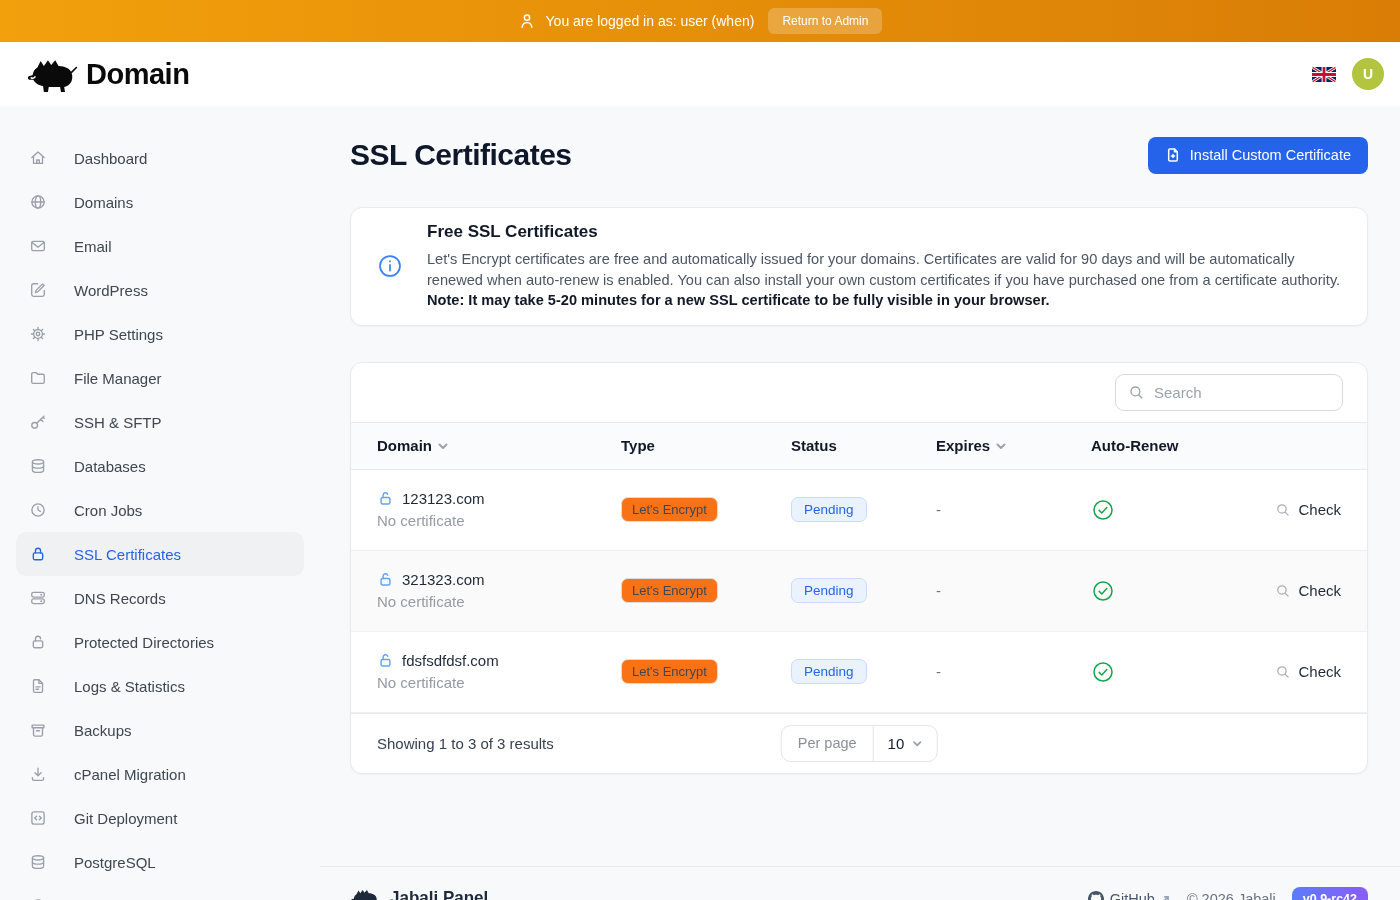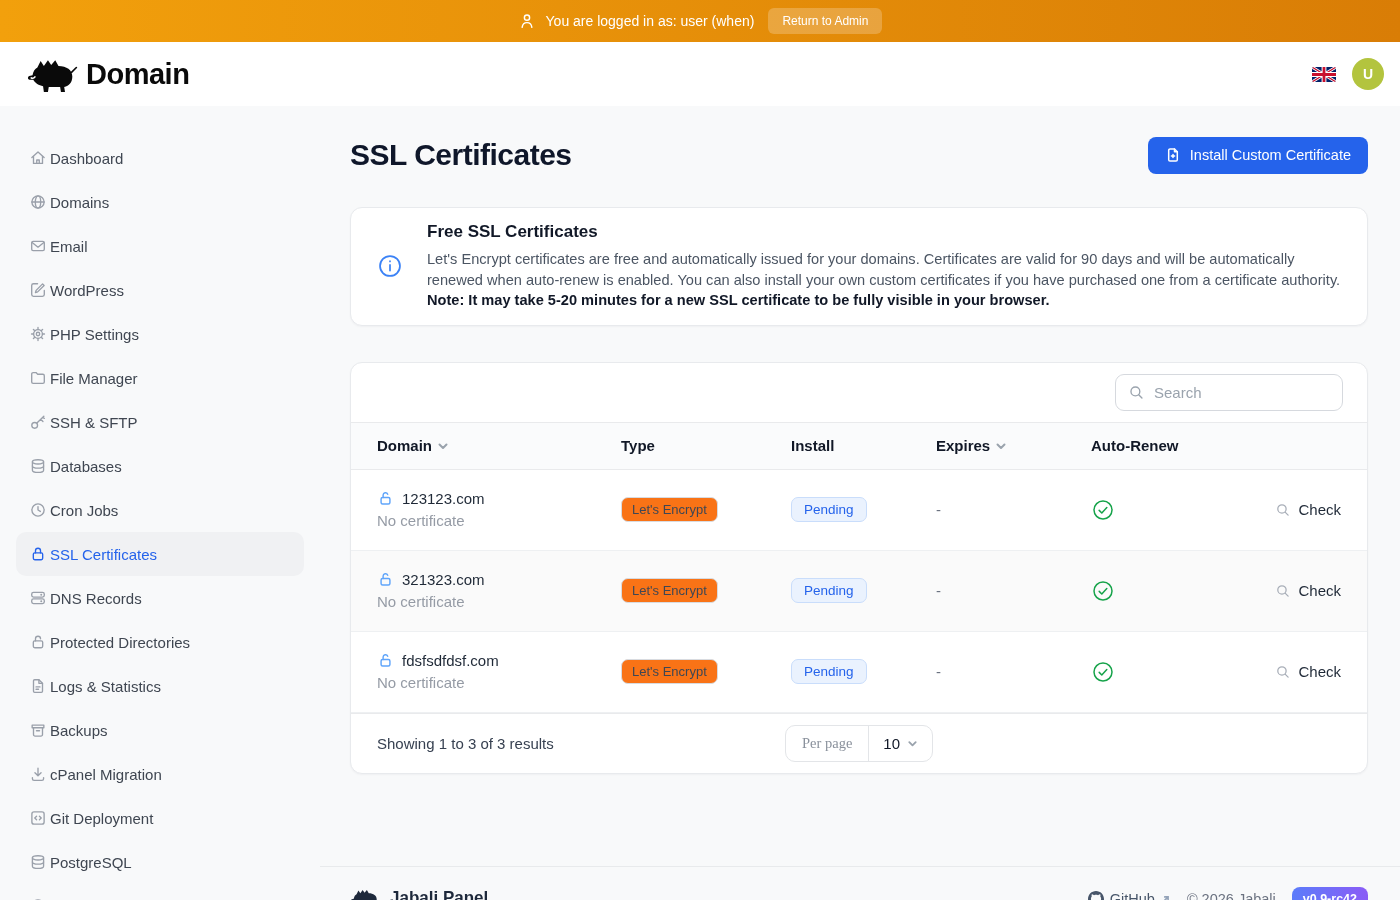--- a/index.html
+++ b/index.html
@@ -21,21 +21,21 @@
   .brand { display:flex; align-items:center; gap:8px; }
   .brand-name { font-size:29px; font-weight:800; color:#0a0a0a; letter-spacing:-.5px; }
   .header-right { display:flex; align-items:center; gap:16px; }
   .flag { width:24px; height:15px; border-radius:2px; overflow:hidden; cursor:pointer; }
   .avatar { width:32px; height:32px; border-radius:50%; background:#b3c43e; color:#fff;
     display:flex; align-items:center; justify-content:center; font-size:14px; font-weight:700; cursor:pointer; }
 
   
   .layout { display:flex; height:794px; }
   .sidebar { width:320px; flex:none; padding-top:30px; overflow:hidden; }
-  .side-item { height:44px; margin:0 16px; padding-left:13px; display:flex; align-items:center; gap:3px;
+  .side-item { height:44px; margin:0 16px; padding-left:13px; display:flex; align-items:center; gap:27px;
     font-size:15px; color:#3f4651; border-radius:10px; cursor:pointer; }
   .side-item .sicon { width:18px; height:18px; flex:none; }
   .side-item .sicon svg { width:18px; height:18px; stroke:#9aa0aa; fill:none; stroke-width:1.5;
     stroke-linecap:round; stroke-linejoin:round; }
   .side-item.active { background:#f0f1f3; color:#2563eb; font-weight:500; }
   .side-item.active .sicon svg { stroke:#2563eb; }
 
   .main { flex:1; padding-top:28px; display:flex; flex-direction:column; }
   .content { padding:0 32px 0 30px; }
 
@@ -81,21 +81,21 @@
     background:#eaf2fe; border:1px solid #c9ddfb; border-radius:7px; }
   .expires-cell { font-size:15px; color:#6b7280; }
   .renew-cell svg { width:24px; height:24px; stroke:#16a34a; fill:none; stroke-width:1.5; stroke-linecap:round; stroke-linejoin:round; }
   .action-cell { display:flex; align-items:center; justify-content:flex-end; gap:7px; font-size:15px; color:#1f2937; cursor:pointer; }
   .action-cell svg { width:16px; height:16px; stroke:#a8aeb8; fill:none; stroke-width:1.6; stroke-linecap:round; }
 
   .table-footer { position:relative; height:60px; display:flex; align-items:center; padding:2px 26px; border-top:1px solid #e9eaec; }
   .showing { font-size:15px; color:#374151; }
   .perpage { position:absolute; left:50%; transform:translateX(-50%); display:flex; align-items:stretch;
     border:1px solid #e3e5e8; border-radius:10px; overflow:hidden; background:#fff; cursor:pointer; }
-  .perpage-label { padding:9px 16px; font-size:14.5px; color:#8a919c; border-right:1px solid #e3e5e8;font-family:Liberation Serif, serif; }
+  .perpage-label { padding:9px 16px; font-size:14.5px; color:#8a919c; border-right:1px solid #e3e5e8; }
   .perpage-value { display:flex; align-items:center; gap:7px; padding:9px 14px; font-size:15px; color:#111827; }
   .perpage-value svg { width:11px; height:11px; stroke:#9aa3ad; fill:none; stroke-width:2; stroke-linecap:round; stroke-linejoin:round; }
 
   
   .page-footer { margin-top:92px; border-top:1px solid #e8eaec; padding:20px 32px 20px 30px;
     display:flex; align-items:flex-start; justify-content:space-between; }
   .pf-left { display:flex; align-items:center; gap:10px; color:#1e293b; font-size:17px; font-weight:700; }
   .pf-right { display:flex; align-items:center; gap:16px; }
   .pf-github { display:flex; align-items:center; gap:6px; font-size:14.5px; color:#475569; cursor:pointer; }
   .pf-ext svg { width:10px; height:10px; stroke:#94a3b8; fill:none; stroke-width:2; stroke-linecap:round; }
@@ -361,21 +361,21 @@
           <div class="th">
             <span>Domain</span>
             <svg viewBox="0 0 12 12">
                 <path d="M2.5 4.5 6 8l3.5-3.5"></path>
               </svg>
           </div>
           <div class="th">
               <span>Type</span>
             </div>
           <div class="th">
-              <span>Install</span>
+              <span>Status</span>
             </div>
           <div class="th">
             <span>Expires</span>
             <svg viewBox="0 0 12 12">
                 <path d="M2.5 4.5 6 8l3.5-3.5"></path>
               </svg>
           </div>
           <div class="th">
               <span>Auto-Renew</span>
             </div>

